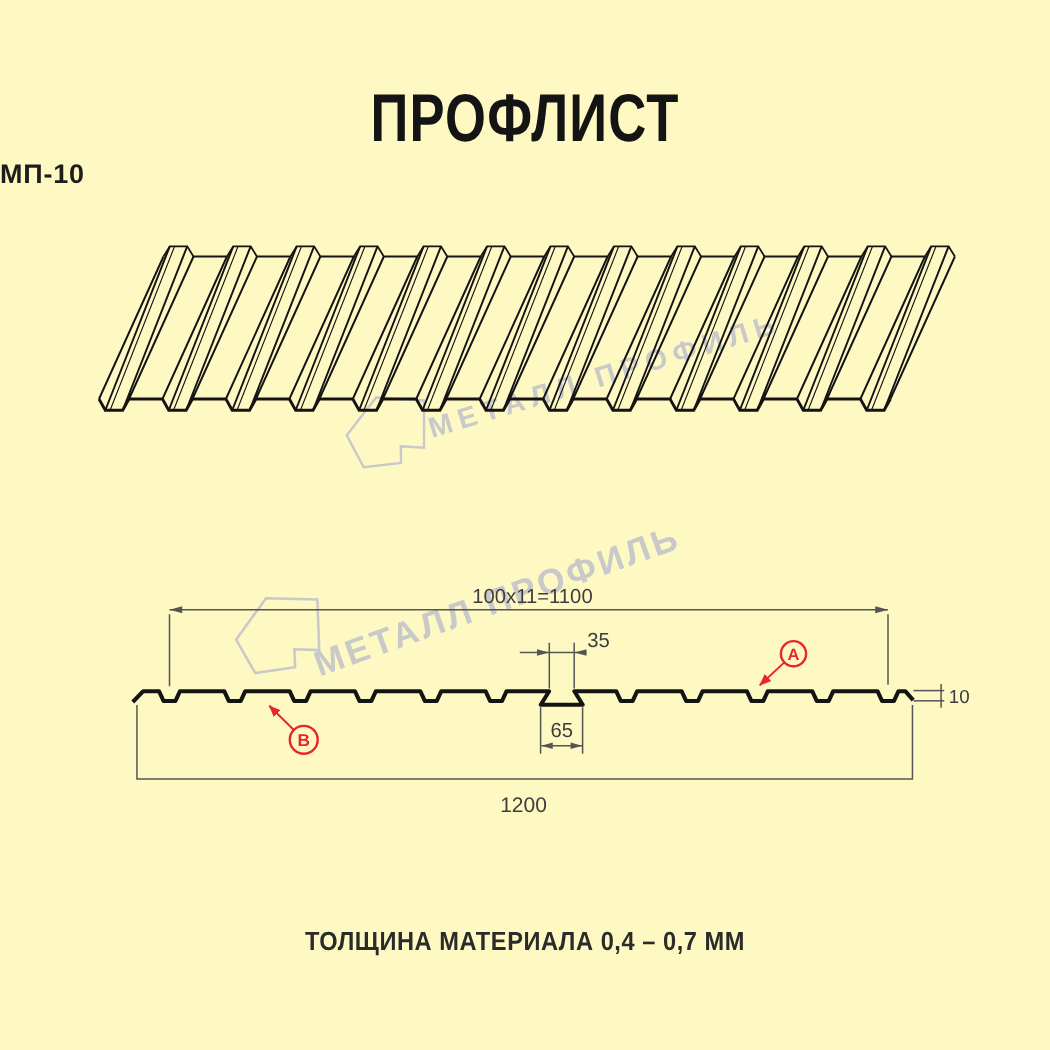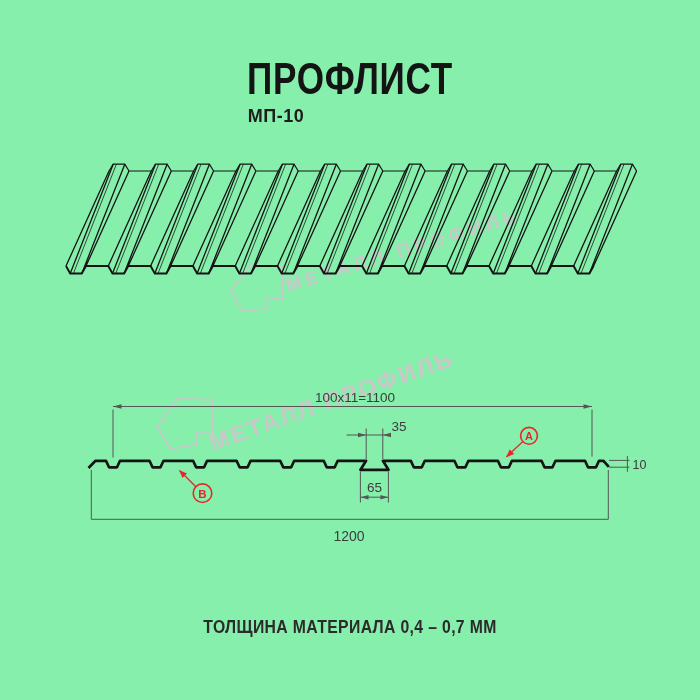--- a/index.html
+++ b/index.html
@@ -1,25 +1,25 @@
 <!DOCTYPE html>
 <html style="--accent: #e8262b; --line: #555555; --ink: #141414; --wm: #c9c9c9; --dim: #3d3d3d;"><head>
 <meta charset="utf-8">
 <style>
   :root{
     --accent:#e8262b; --line:#555555; --ink:#141414;
     --wm:#c9c9c9; --dim:#3d3d3d; --footer-ink:#2b2b2b;
   }
   html,body{margin:0;padding:0;background:#ffffff;}
-  .stage{position:relative;width:700px;height:700px;background:#86efac;overflow:hidden;
+  .stage{position:relative;width:700px;height:700px;background:#fef9c3;overflow:hidden;
          font-family:"Liberation Sans","DejaVu Sans",sans-serif;}
   .page-title{position:absolute;top:59px;left:0;width:700px;text-align:center;
     font-size:45px;line-height:40px;font-weight:700;color:var(--ink);
     letter-spacing:1px;transform:scaleX(0.78);}
-  .page-subtitle{position:absolute;top:106px;left:0;width:552px;text-align:center;
+  .page-subtitle{position:absolute;top:106px;left:0;width:552px;
     font-size:18px;line-height:20px;font-weight:600;color:#1d1d1d;letter-spacing:.5px;}
   .footer-note{position:absolute;top:617px;left:0;width:700px;text-align:center;
     font-size:17.5px;font-weight:700;color:var(--footer-ink);letter-spacing:.4px;
     transform:scaleX(0.9);}
   svg text{font-family:"Liberation Sans","DejaVu Sans",sans-serif;}
   .dim-text{fill:var(--dim);font-size:13.5px;font-weight:500;}
   .dim-text.small{font-size:12.5px;}
   .dim-text.big{font-size:14px;}
   .thin{stroke:var(--line);stroke-width:1;fill:none;}
   .gray-arrow{fill:var(--line);stroke:none;}

